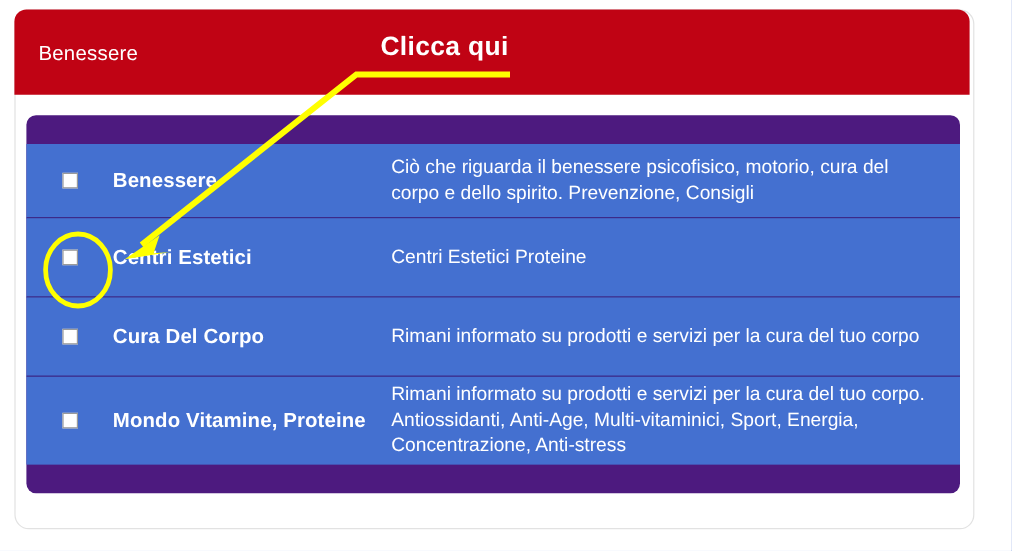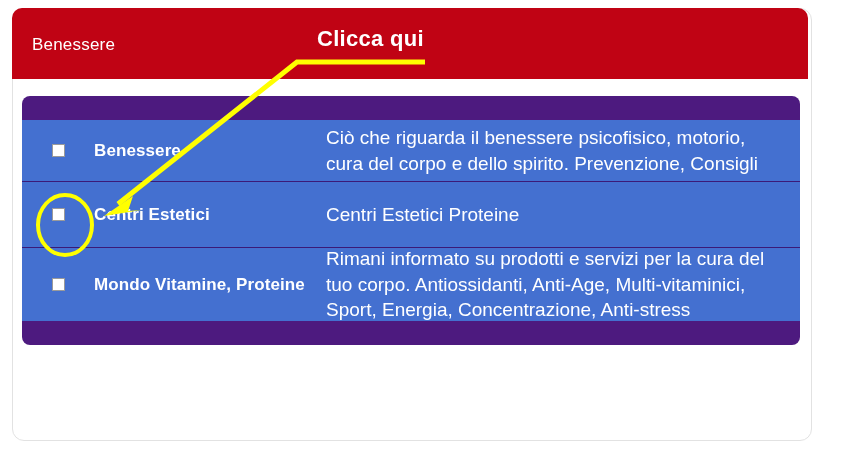--- a/index.html
+++ b/index.html
@@ -123,21 +123,21 @@
     color: #ffffff;
     font-size: 17px;
     font-weight: bold;
     letter-spacing: .1px;
     padding-right: 6px;
     box-sizing: border-box;
   }
   .cell-desc {
     flex: 1 1 auto;
     color: #ffffff;
-    font-size: 19px;
+    font-size: 16px;
     line-height: 1.35;
     padding-right: 16px;
     box-sizing: border-box;
   }
 
   
   .row-0 { height: 62px; }
   .row-1 { height: 66px; }
   .row-2 { height: 66px; }
   .row-3 { height: 73px; }
@@ -165,20 +165,27 @@
     </div>
 
     <div class="row row-1">
       <div class="cell-check">
         <span class="checkbox"></span>
       </div>
       <div class="cell-name">Centri Estetici</div>
       <div class="cell-desc">Centri Estetici Proteine</div>
     </div>
 
+    <div class="row row-2">
+      <div class="cell-check">
+        <span class="checkbox"></span>
+      </div>
+      <div class="cell-name">Cura Del Corpo</div>
+      <div class="cell-desc">Rimani informato su prodotti e servizi per la cura del tuo corpo</div>
+    </div>
 
     <div class="row row-3">
       <div class="cell-check">
         <span class="checkbox"></span>
       </div>
       <div class="cell-name">Mondo Vitamine, Proteine</div>
       <div class="cell-desc">Rimani informato su prodotti e servizi per la cura del tuo corpo. Antiossidanti, Anti-Age, Multi-vitaminici, Sport, Energia, Concentrazione, Anti-stress</div>
     </div>
 
   </div>

